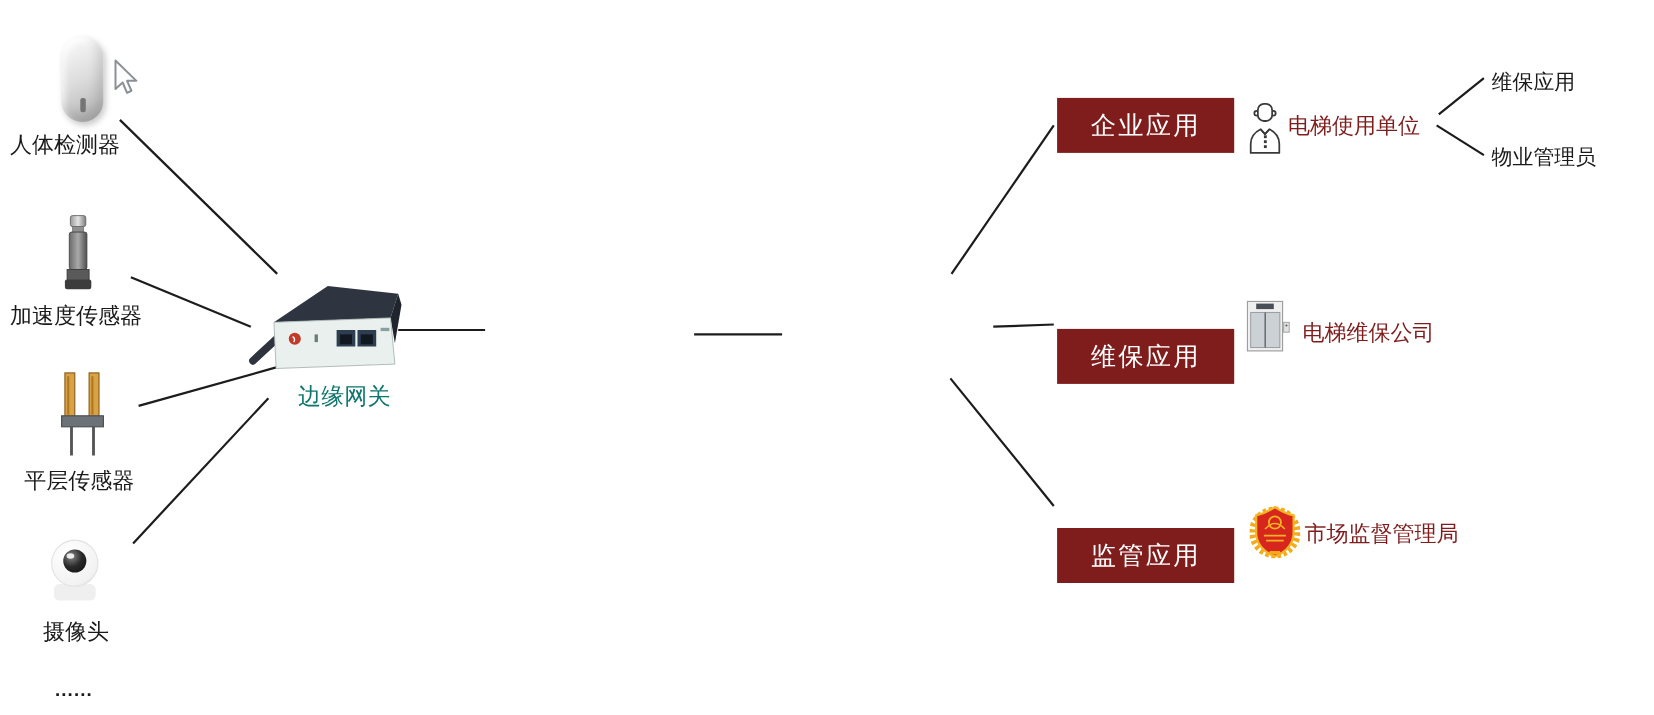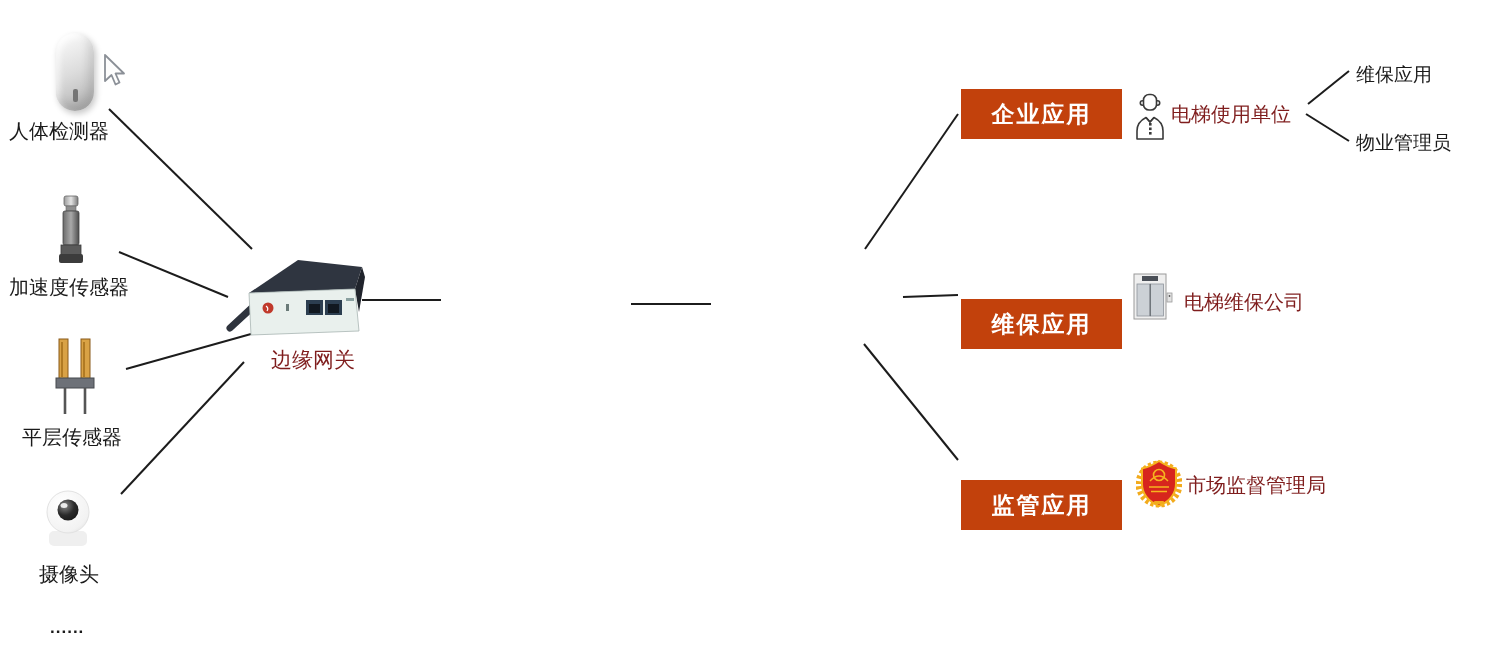--- a/index.html
+++ b/index.html
@@ -28,28 +28,28 @@
 
   
   .gray-node{
     position:absolute;width:188px;height:92px;background:#aeaeae;border-radius:16px;
     display:flex;align-items:center;justify-content:center;
     color:#ffffff;font-size:32px;letter-spacing:2px;white-space:nowrap;
   }
 
   
   .app-box{
-    position:absolute;width:161px;height:50px;background:#c2410c;
+    position:absolute;width:161px;height:50px;background:#7f1d1d;
     display:flex;align-items:center;justify-content:center;
-    color:#ffffff;font-size:23px;font-weight:700;letter-spacing:2px;white-space:nowrap;
+    color:#ffffff;font-size:23px;font-weight:400;letter-spacing:2px;white-space:nowrap;
   }
 
   .org-label{position:absolute;font-size:20px;color:#7f1d1d;white-space:nowrap;}
   .user-label{position:absolute;font-size:19px;color:#1a1a1a;white-space:nowrap;}
-  .gw-label{position:absolute;left:256px;top:346px;width:114px;text-align:center;font-size:21px;color:#7f1d1d;white-space:nowrap;}
+  .gw-label{position:absolute;left:256px;top:346px;width:114px;text-align:center;font-size:21px;color:#0f766e;white-space:nowrap;}
 </style>
 </head>
 <body>
 
 <div class="canvas">
 
   <svg class="connectors" viewBox="0 0 1504 650">
     <g stroke="#1c1c1c" stroke-width="2" fill="none">
       <line x1="109" y1="109" x2="252" y2="249"></line>
       <line x1="119" y1="252" x2="228" y2="297"></line>

